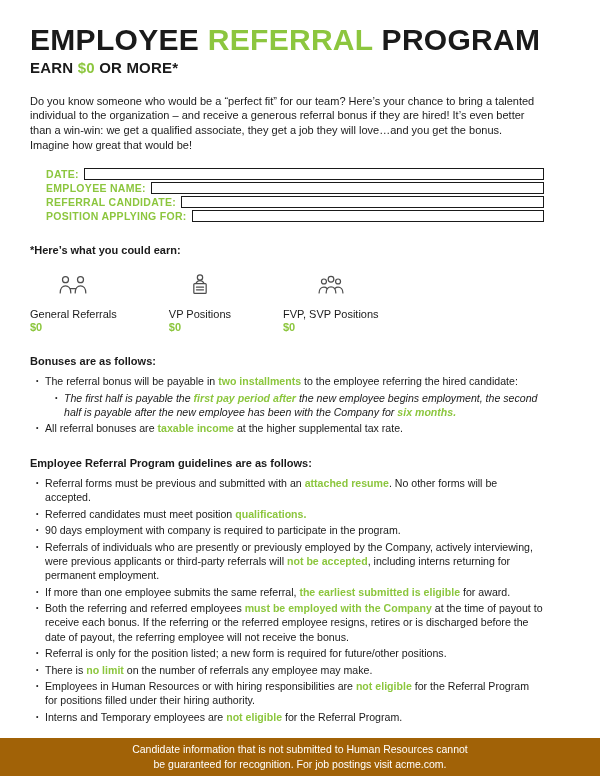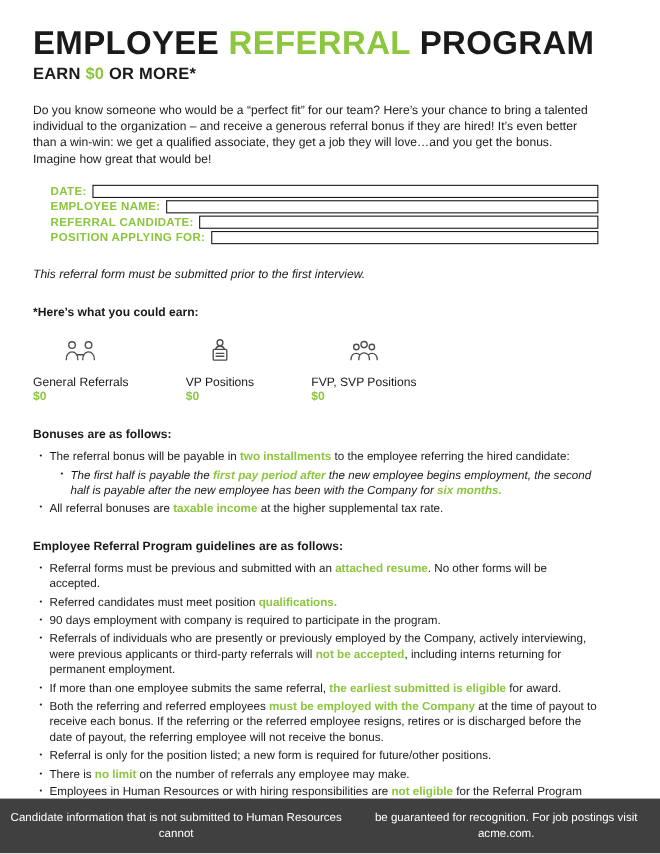--- a/index.html
+++ b/index.html
@@ -35,23 +35,23 @@
 
   .section-heading { margin-top:22px; font-size:11px; font-weight:700; }
 
   ul.bullet-list { margin:7px 0 0 0; padding:0 0 0 6px; list-style:none; font-size:10.6px; line-height:1.33; }
   ul.bullet-list li { position:relative; padding-left:9px; margin-bottom:2.5px; }
   ul.bullet-list li::before { content:"•"; position:absolute; left:0; top:2px; font-size:7px; }
   ul.sub-list { list-style:none; margin:2px 0 0 0; padding:0 0 0 10px;font-style:italic; }
   span.hl { color:var(--green); font-weight:700; }
 
   .footer {
-    position:absolute; left:0; right:0; bottom:0; height:50px;
-    background:#404040; color:#fff;
-    display:flex; flex-direction:row; justify-content:center; align-items:center;
+    position:absolute; left:0; right:0; bottom:0; height:38px;
+    background:#a16207; color:#fff;
+    display:flex; flex-direction:column; justify-content:center; align-items:center;
     font-size:10.5px; line-height:1.45; text-align:center;
   }
 </style>
 </head>
 <body>
 
 <div class="page">
   <div class="content">
 
     <h1 class="title"><span>EMPLOYEE </span><span class="hl">REFERRAL</span><span> PROGRAM</span></h1>
@@ -71,21 +71,20 @@
       <div class="form-row">
         <span class="form-label">REFERRAL CANDIDATE:</span>
         <div class="form-box"></div>
       </div>
       <div class="form-row">
         <span class="form-label">POSITION APPLYING FOR:</span>
         <div class="form-box"></div>
       </div>
     </div>
 
-    <p class="note">This referral form must be submitted prior to the first interview.</p>
 
     <div class="earn-heading">*Here’s what you could earn:</div>
 
     <div class="earn-row">
       <div class="earn-item">
         <span class="icon">
           <svg viewBox="0 0 34 28">
             <circle cx="8.5" cy="8" r="3.4"></circle>
             <path d="M2.5 23c0-5 2.7-8 6-8s6 3 6 8"></path>
             <circle cx="25.5" cy="8" r="3.4"></circle>

